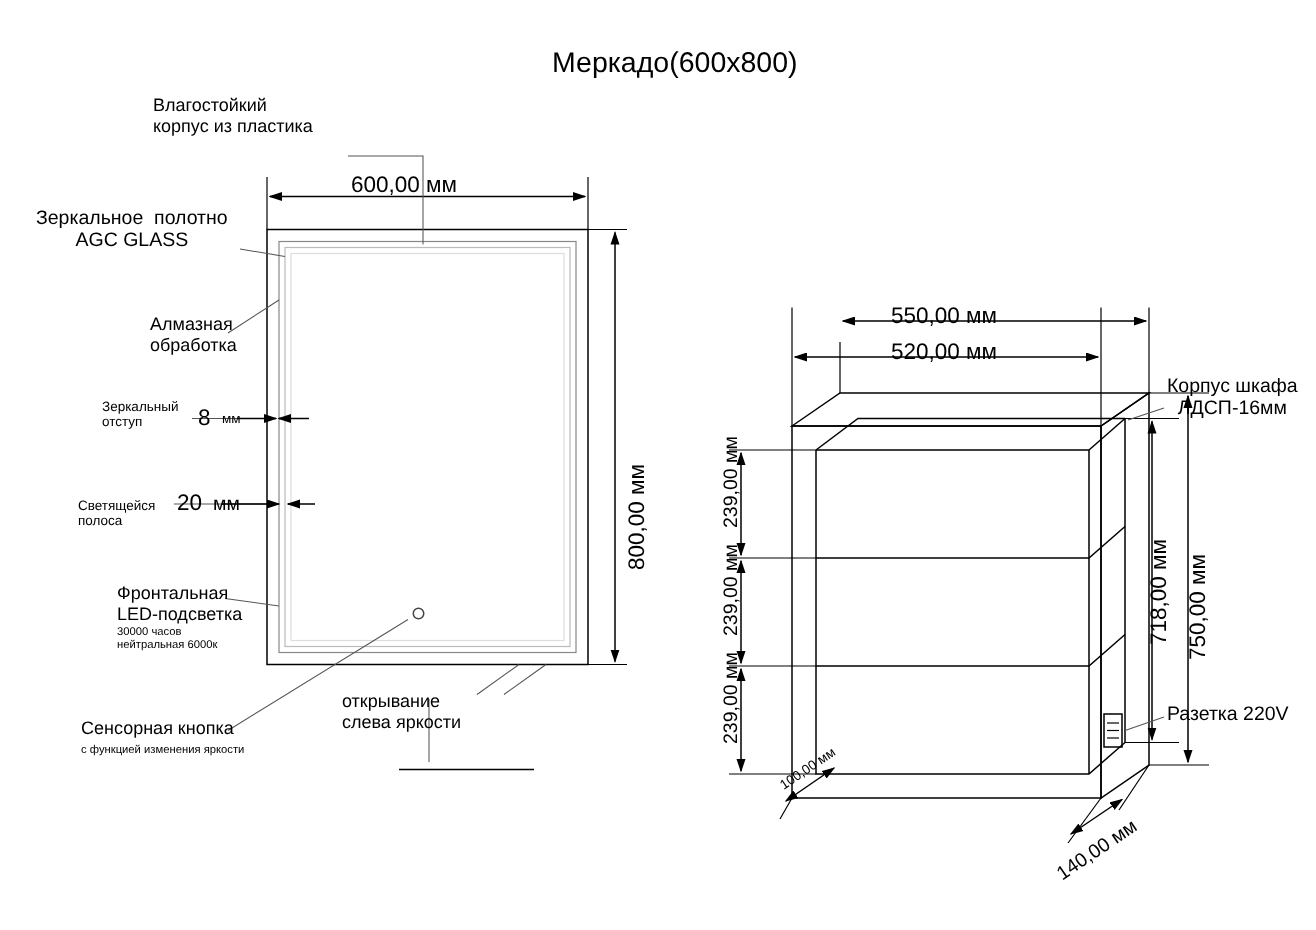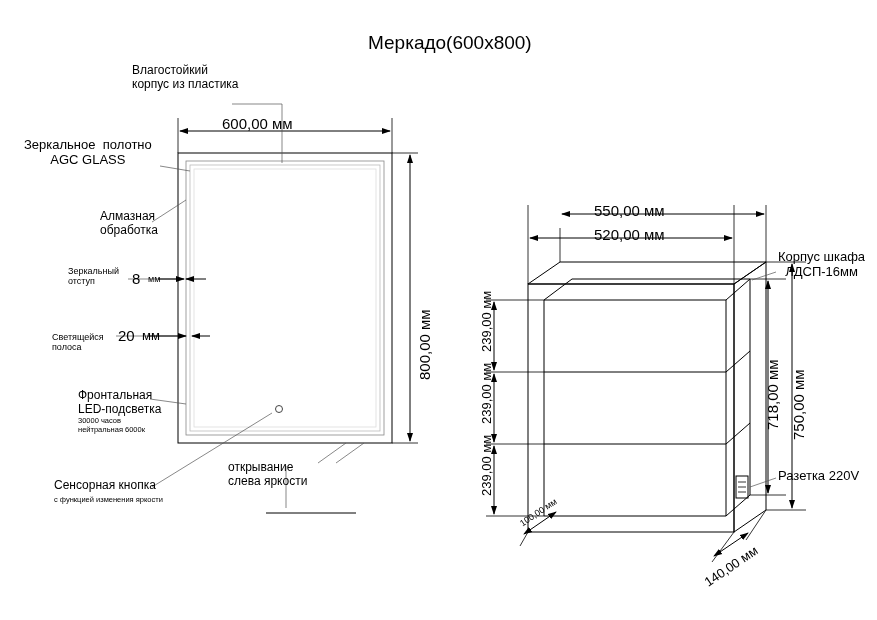--- a/index.html
+++ b/index.html
@@ -135,24 +135,24 @@
     </g>
 
     <g>
       <path class="thin" d="M776 272 L752 280"></path>
       <path class="thin" d="M776 478 L750 487"></path>
     </g>
   </svg>
 
   <div class="t title" style="left:368px;top:32px;">Меркадо(600x800)</div>
 
-  <div class="t dim" style="left:222px;top:115px;">600,00 мм</div>
+  <div class="t dim" style="left:234px;top:115px;">600,00 мм</div>
   <div class="t dim rot" style="left:416px;top:380px;transform:rotate(-90deg);">800,00 мм</div>
 
-  <div class="t lbl" style="left:132px;top:64px;">Влагостойкий
+  <div class="t lbl" style="left:102px;top:64px;">Влагостойкий
 корпус из пластика</div>
   <div class="t lblb" style="left:24px;top:138px;">Зеркальное  полотно
 AGC GLASS</div>
   <div class="t lbl" style="left:100px;top:210px;">Алмазная
 обработка</div>
   <div class="t tiny9" style="left:68px;top:266px;">Зеркальный
 отступ</div>
   <div class="t dim" style="left:132px;top:270px;">8</div>
   <div class="t tiny9" style="left:148px;top:274px;">мм</div>
   <div class="t tiny9" style="left:52px;top:332px;">Светящейся

